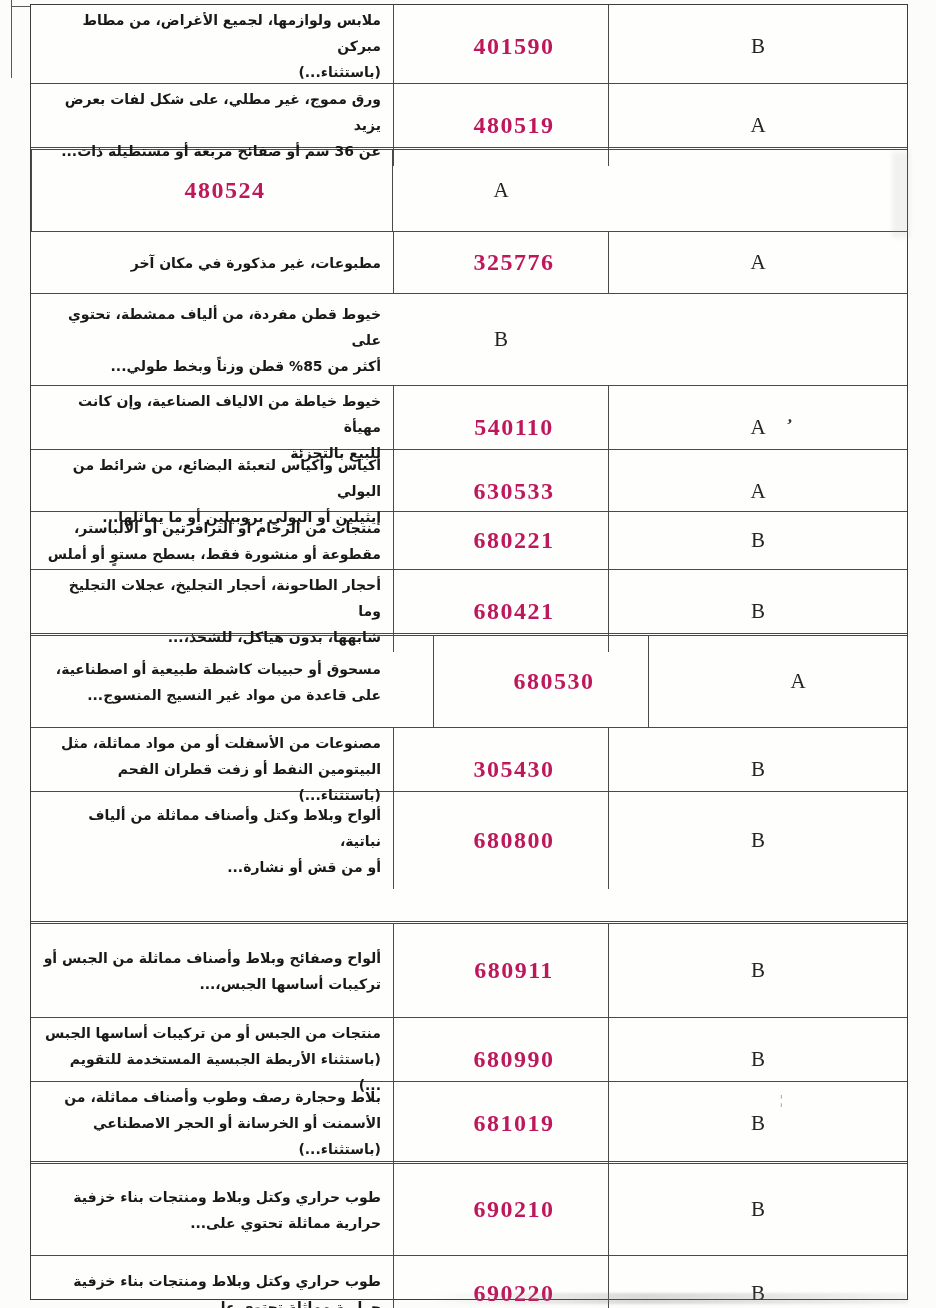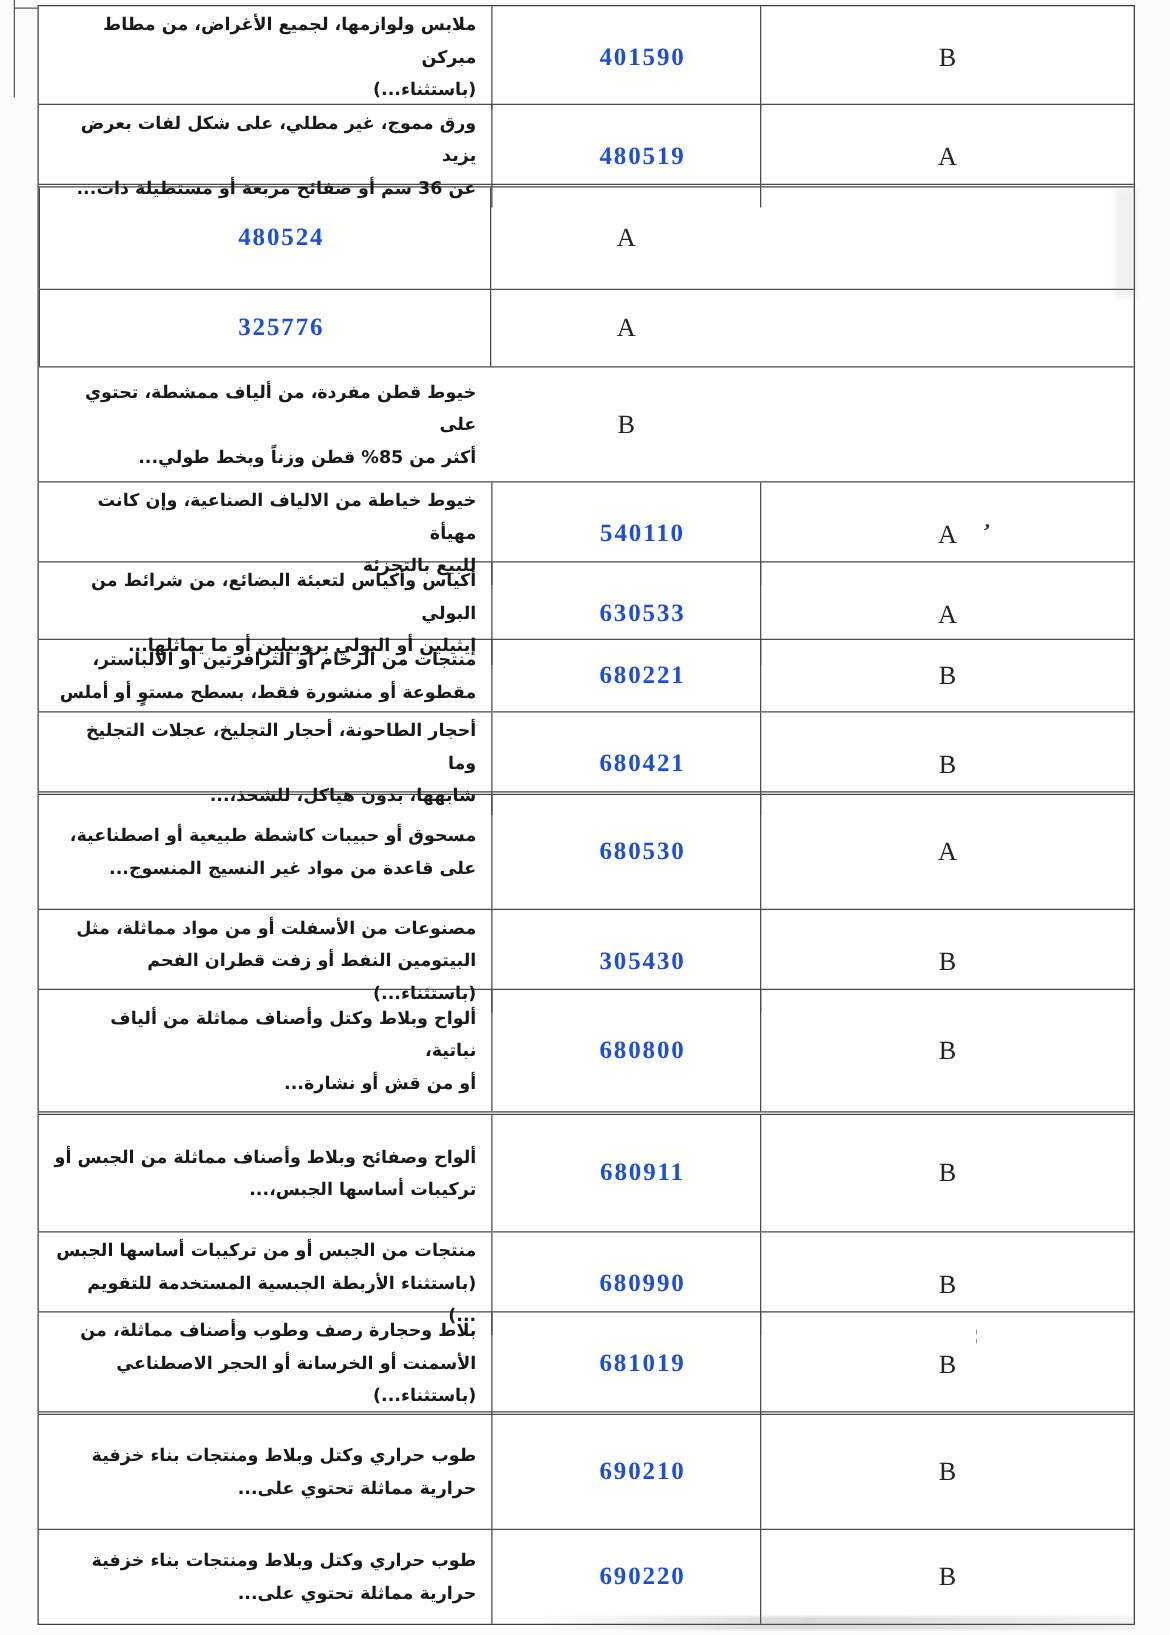--- a/index.html
+++ b/index.html
@@ -24,21 +24,21 @@
   .cell{display:flex;align-items:center;box-sizing:border-box;min-width:0;}
   .desc{direction:rtl;padding:2px 12px;}
   .desc-text{
     width:100%;text-align:right;white-space:pre-line;
     font-size:14px;font-weight:700;line-height:26px;color:#191919;
   }
   .code{
     border-left:1px solid #4a4a4a;border-right:1px solid #4a4a4a;
     justify-content:center;padding-left:26px;
     font-family:"Liberation Serif",serif;font-weight:700;
-    font-size:20px;letter-spacing:1.5px;color:#1d4ed8;
+    font-size:24px;letter-spacing:1.5px;color:#be185d;
   }
   .cat{
     justify-content:center;position:relative;
     font-family:"Liberation Serif",serif;font-size:21px;color:#242424;
   }
   .side-mark{position:absolute;}
   .side-mark.m-apos{
     left:calc(50% + 28px);top:50%;transform:translateY(-58%) rotate(12deg);
     font-size:17px;font-weight:700;color:#2e2e2e;
   }
@@ -102,20 +102,23 @@
       <div class="cell code">
         <span>480524</span>
       </div>
       <div class="cell cat">
         <span>A</span>
 
       </div>
     </div>
 
     <div class="row" style="height: 62px;">
+      <div class="cell desc">
+        <span class="desc-text">مطبوعات، غير مذكورة في مكان آخر</span>
+      </div>
       <div class="cell code">
         <span>325776</span>
       </div>
       <div class="cell cat">
         <span>A</span>
 
       </div>
     </div>
 
     <div class="row" style="height: 92px;">
@@ -178,21 +181,21 @@
       </div>
       <div class="cell code">
         <span>680421</span>
       </div>
       <div class="cell cat">
         <span>B</span>
 
       </div>
     </div>
 
-    <div class="row dbl" style="height: 94px;">
+    <div class="row dbl" style="height: 94px; gap: 40px;">
       <div class="cell desc">
         <span class="desc-text">مسحوق أو حبيبات كاشطة طبيعية أو اصطناعية،
 على قاعدة من مواد غير النسيج المنسوج...</span>
       </div>
       <div class="cell code">
         <span>680530</span>
       </div>
       <div class="cell cat">
         <span>A</span>
 
@@ -220,21 +223,21 @@
       </div>
       <div class="cell code">
         <span>680800</span>
       </div>
       <div class="cell cat">
         <span>B</span>
 
       </div>
     </div>
 
-    <div class="row dbl" style="height: 96px;">
+    <div class="row dbl" style="height: 96px; margin-top: 32px;">
       <div class="cell desc">
         <span class="desc-text">ألواح وصفائح وبلاط وأصناف مماثلة من الجبس أو
 تركيبات أساسها الجبس،...</span>
       </div>
       <div class="cell code">
         <span>680911</span>
       </div>
       <div class="cell cat">
         <span>B</span>
 

